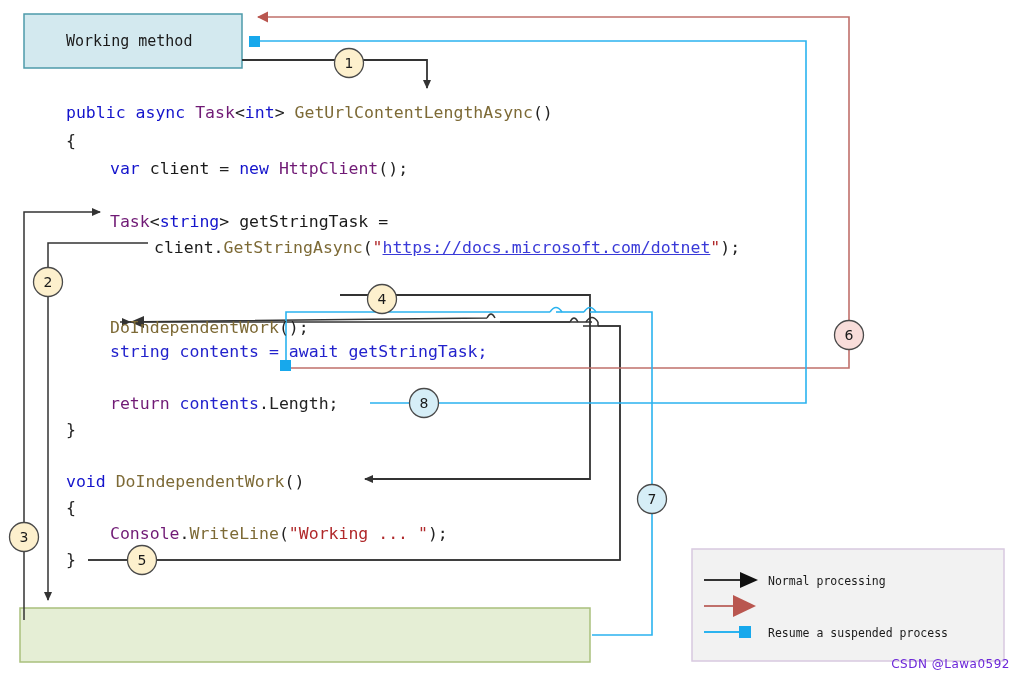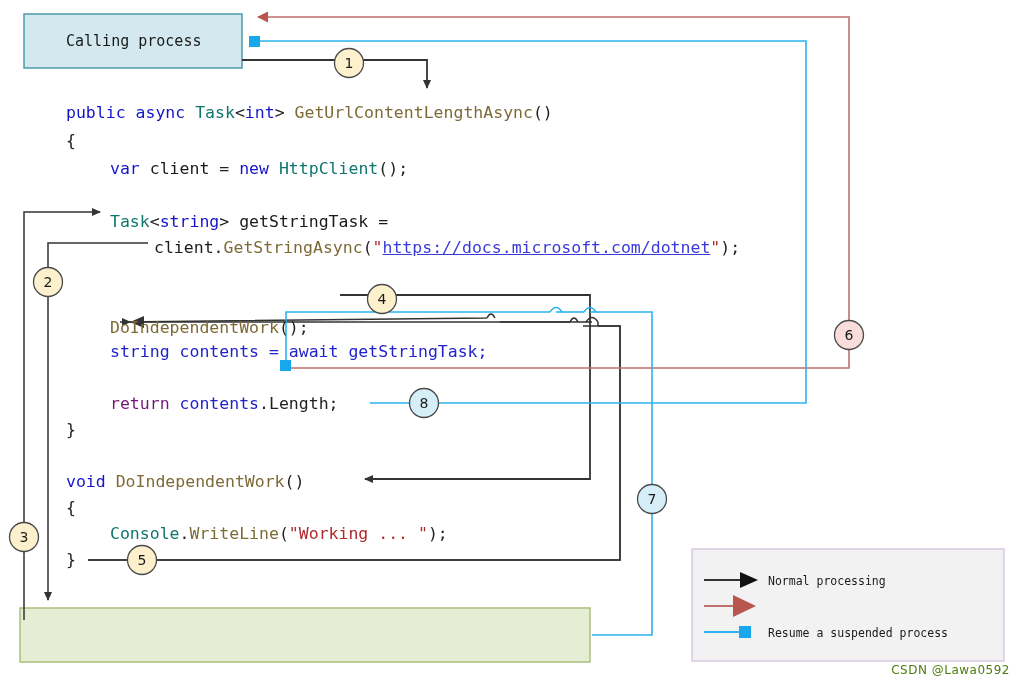--- a/index.html
+++ b/index.html
@@ -14,42 +14,42 @@
     position:absolute;
     font-family:"DejaVu Sans Mono","Liberation Mono",monospace;
     font-size:15px;color:#1a1a1a;white-space:pre;
   }
   .codeline{
     position:absolute;
     font-family:"DejaVu Sans Mono","Liberation Mono",monospace;
     font-size:16.5px;white-space:pre;letter-spacing:0px;
   }
   .kw{color:#1414cc;text-align:right;}
-  .type{color:#0f766e;margin-top:16px;}
+  .type{color:#701a75;margin-top:16px;}
   .ident{color:#1a1a1a;}
   .method{color:#7d6a36;}
   .str{color:#b0292b;}
   .url{color:#3a3ad8;text-decoration:underline;}
   .ret{color:#701a75;}
   .var{color:#2222cc;}
   .plain{color:#222222;}
 
   .legend-text{
     position:absolute;
     font-family:"DejaVu Sans Mono","Liberation Mono",monospace;
     font-size:11.5px;color:#1a1a1a;white-space:pre;
   }
   .marker-num{
     font-family:"DejaVu Sans","Liberation Sans",sans-serif;
     font-size:14px;fill:#1a1a1a;
   }
   .watermark{
-    position:absolute;right:12px;bottom:4px;
+    position:absolute;right:12px;bottom:10px;
     font-family:"DejaVu Sans","Liberation Sans",sans-serif;
-    font-size:12px;color:#4d7c0f;white-space:pre;letter-spacing:.5px;
+    font-size:12px;color:#6d28d9;white-space:pre;letter-spacing:.5px;
   }
 </style>
 </head>
 <body>
 
 <div id="stage">
 
   <svg id="diagram" viewBox="0 0 1022 681">
     <defs>
       <marker id="ah-black" markerWidth="10" markerHeight="10" refX="8" refY="4" orient="auto" markerUnits="userSpaceOnUse">
@@ -153,21 +153,21 @@
     <g>
       <circle cx="652" cy="499" r="14.5" fill="#d6eef7" stroke="#4a4a4a" stroke-width="1.3"></circle>
       <text class="marker-num" x="652" y="504" text-anchor="middle">7</text>
     </g>
     <g>
       <circle cx="424" cy="403" r="14.5" fill="#d6eef7" stroke="#4a4a4a" stroke-width="1.3"></circle>
       <text class="marker-num" x="424" y="408" text-anchor="middle">8</text>
     </g>
   </svg>
 
-  <div class="boxlabel" style="left:66px;top:32px;">Calling process</div>
+  <div class="boxlabel" style="left:66px;top:32px;">Working method</div>
 
 
   <div id="code-layer">
       <div class="codeline" style="left: 66px; top: 103px;"><span class="kw">public async </span><span class="type">Task</span><span class="plain">&lt;</span><span class="kw">int</span><span class="plain">&gt; </span><span class="method">GetUrlContentLengthAsync</span><span class="plain">()</span></div>
       <div class="codeline" style="left: 66px; top: 131px;"><span class="plain">{</span></div>
       <div class="codeline" style="left: 110px; top: 159px;"><span class="kw">var </span><span class="ident">client </span><span class="plain">= </span><span class="kw">new </span><span class="type">HttpClient</span><span class="plain">();</span></div>
       <div class="codeline" style="left: 110px; top: 212px;"><span class="type">Task</span><span class="plain">&lt;</span><span class="kw">string</span><span class="ident">&gt; getStringTask =</span></div>
       <div class="codeline" style="left: 154px; top: 238px;"><span class="ident">client</span><span class="plain">.</span><span class="method">GetStringAsync</span><span class="plain">(</span><span class="str">"</span><span class="url">https://docs.microsoft.com/dotnet</span><span class="str">"</span><span class="plain">);</span></div>
       <div class="codeline" style="left: 110px; top: 290px; margin-top: 28px;"><span class="method">DoIndependentWork</span><span class="plain">();</span></div>
       <div class="codeline" style="left: 110px; top: 342px;"><span class="var">string contents = await getStringTask;</span></div>

